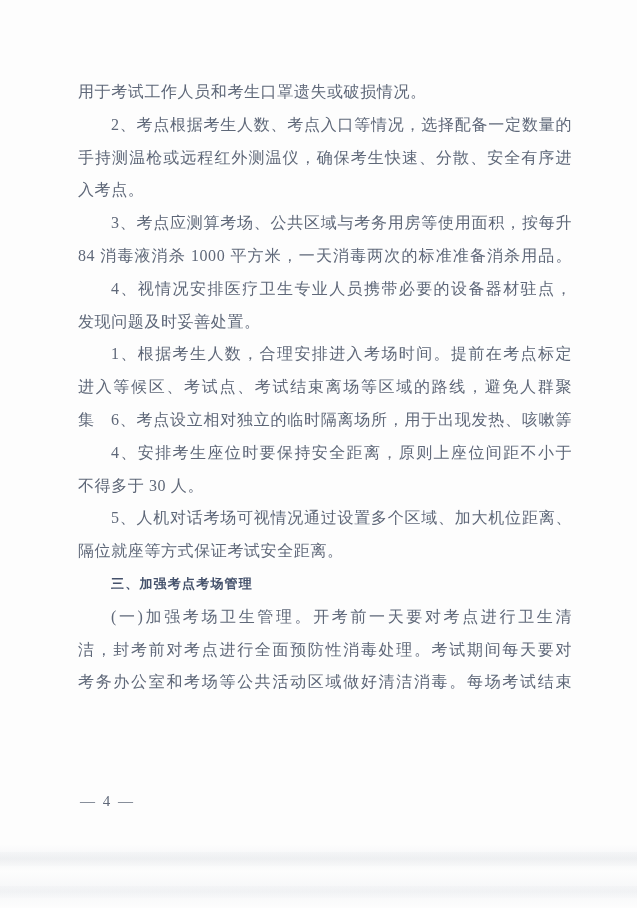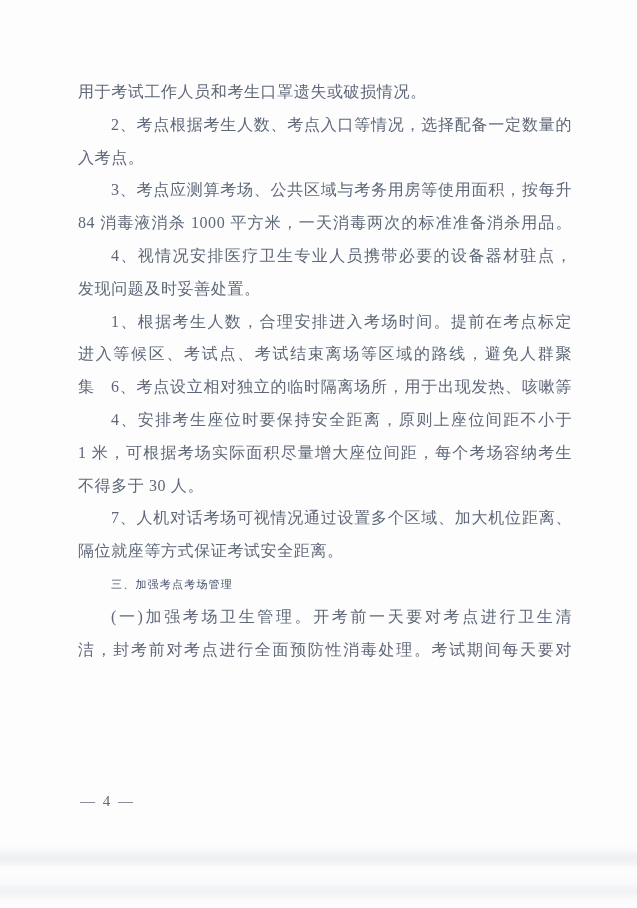--- a/index.html
+++ b/index.html
@@ -48,52 +48,53 @@
   .line.fill{
     white-space:normal;
     text-align:justify;
     text-align-last:justify;
     word-break:break-all;
   }
   .line.indent{padding-left:33px;}
   .line.indent.fill{padding-left:33px;}
   .line.heading{
     font-family:"Liberation Sans","DejaVu Sans",sans-serif;
-    font-weight:normal;
+    font-weight:bold;
     color:var(--heading-color);
-    font-size:11px;
+    font-size:13px;
     letter-spacing:1.2px;
   }
   .page-number{
     position:absolute;
     left:80px;top:791px;
     color:var(--text-color);
     font-size:15px;
     letter-spacing:2px;
     line-height:20px;
   }
 </style>
 </head>
 <body>
 
 <div class="page">
   <main class="body-text">
     <div class="line">用于考试工作人员和考生口罩遗失或破损情况。</div>
     <div class="line indent fill">2、考点根据考生人数、考点入口等情况，选择配备一定数量的</div>
+    <div class="line fill">手持测温枪或远程红外测温仪，确保考生快速、分散、安全有序进</div>
     <div class="line">入考点。</div>
     <div class="line indent fill">3、考点应测算考场、公共区域与考务用房等使用面积，按每升</div>
     <div class="line fill">84 消毒液消杀 1000 平方米，一天消毒两次的标准准备消杀用品。</div>
     <div class="line indent fill">4、视情况安排医疗卫生专业人员携带必要的设备器材驻点，</div>
     <div class="line">发现问题及时妥善处置。</div>
     <div class="line indent fill">1、根据考生人数，合理安排进入考场时间。提前在考点标定</div>
     <div class="line fill">进入等候区、考试点、考试结束离场等区域的路线，避免人群聚集。</div>
     <div class="line indent fill">6、考点设立相对独立的临时隔离场所，用于出现发热、咳嗽等</div>
     <div class="line indent fill">4、安排考生座位时要保持安全距离，原则上座位间距不小于</div>
-    <div class="line fill">1 米，可根据考场实际面积尽量增大座位间距，每个考场容纳考生</div>
     <div class="line">不得多于 30 人。</div>
-    <div class="line indent fill">7、人机对话考场可视情况通过设置多个区域、加大机位距离、</div>
+    <div class="line indent fill">5、人机对话考场可视情况通过设置多个区域、加大机位距离、</div>
     <div class="line">隔位就座等方式保证考试安全距离。</div>
     <div class="line indent heading">三、加强考点考场管理</div>
     <div class="line indent fill">(一)加强考场卫生管理。开考前一天要对考点进行卫生清</div>
     <div class="line fill">洁，封考前对考点进行全面预防性消毒处理。考试期间每天要对</div>
+    <div class="line fill">考务办公室和考场等公共活动区域做好清洁消毒。每场考试结束</div>
   </main>
   <div class="page-number">— 4 —</div>
 </div>
 
 </body></html>

